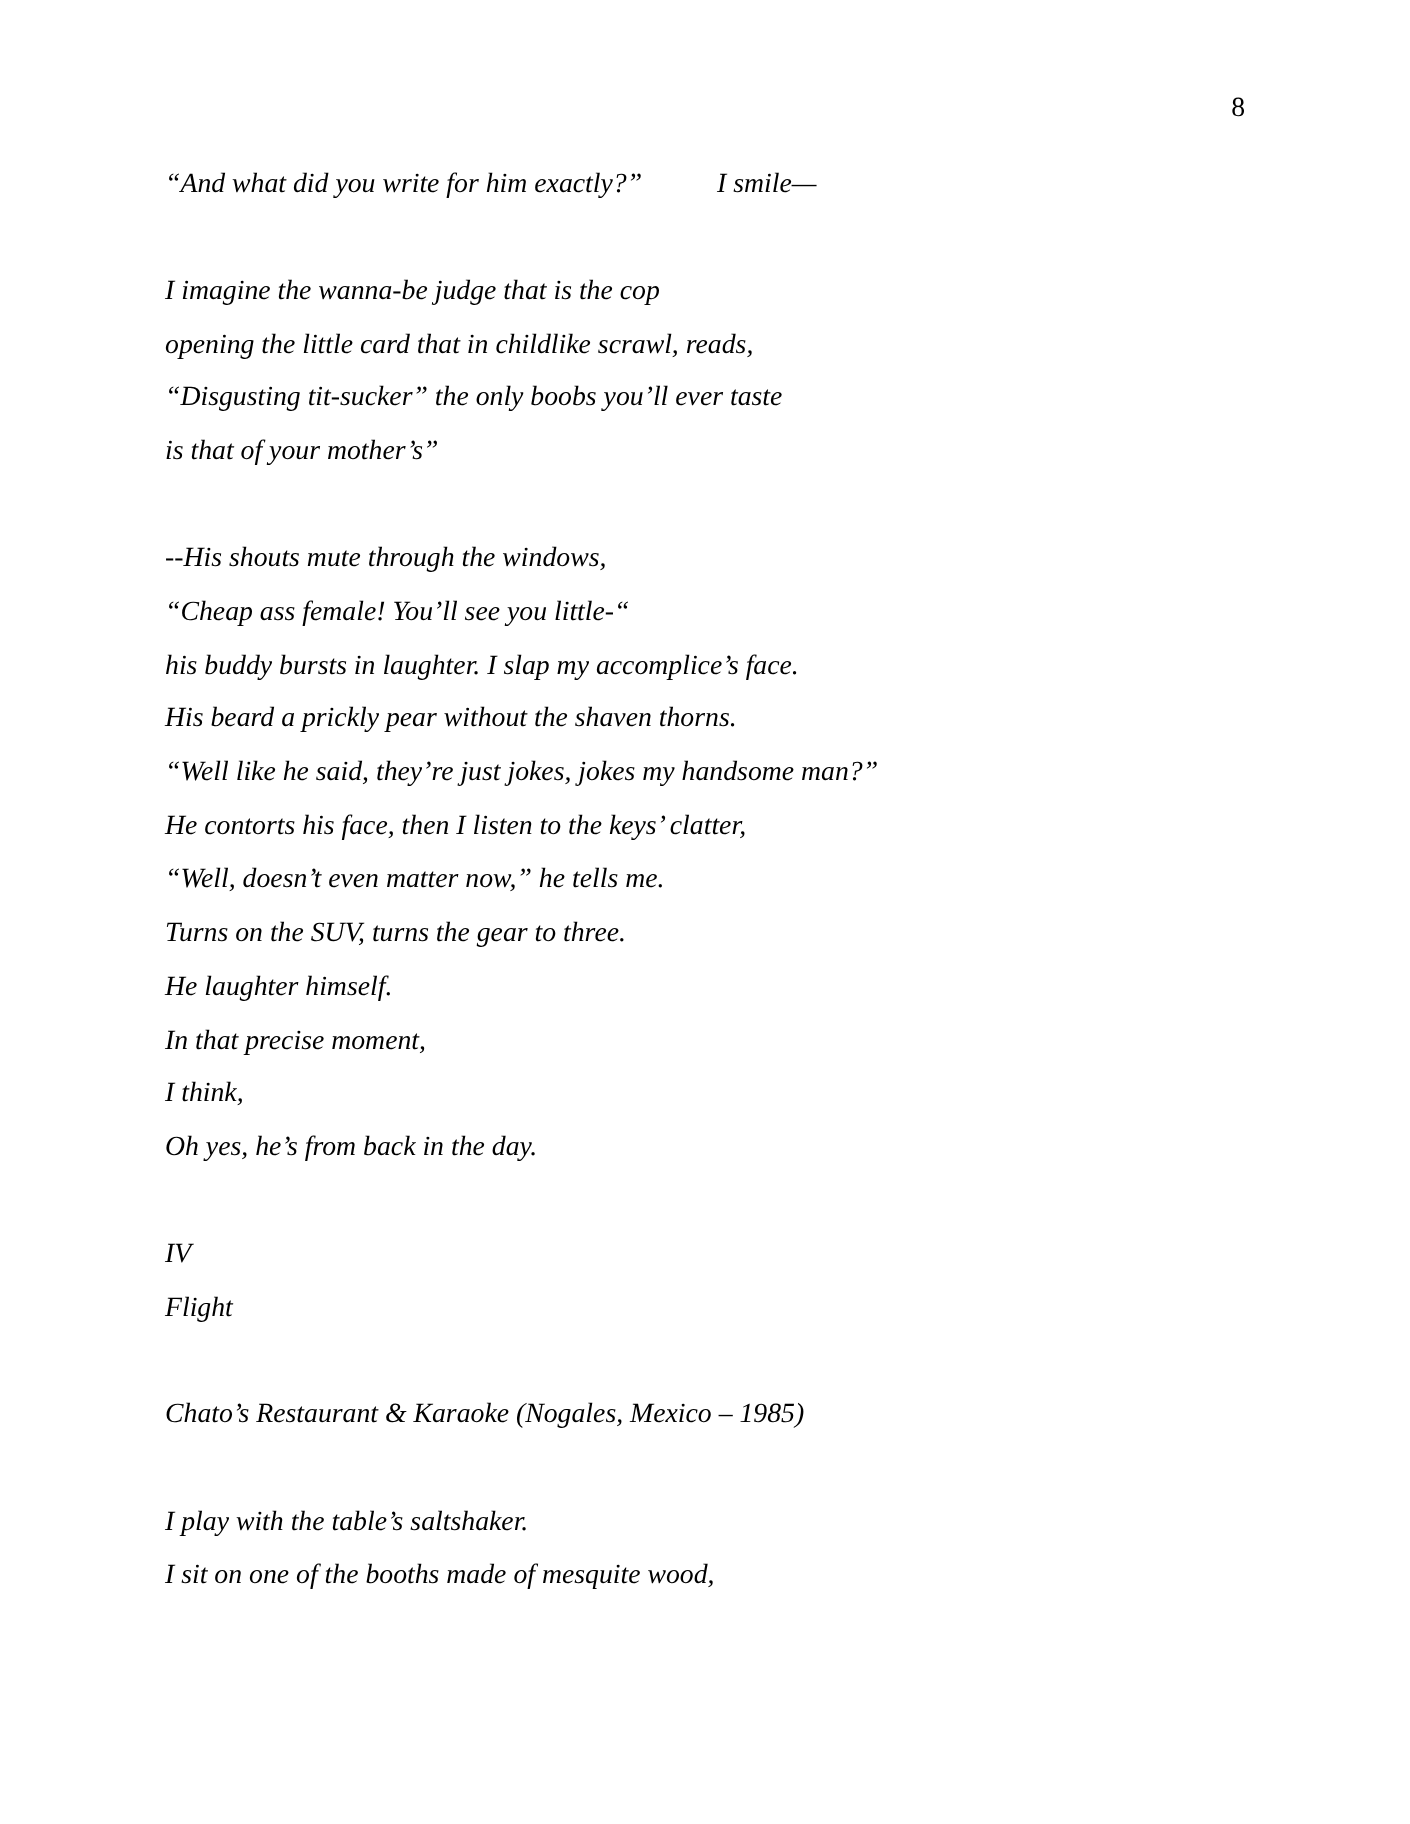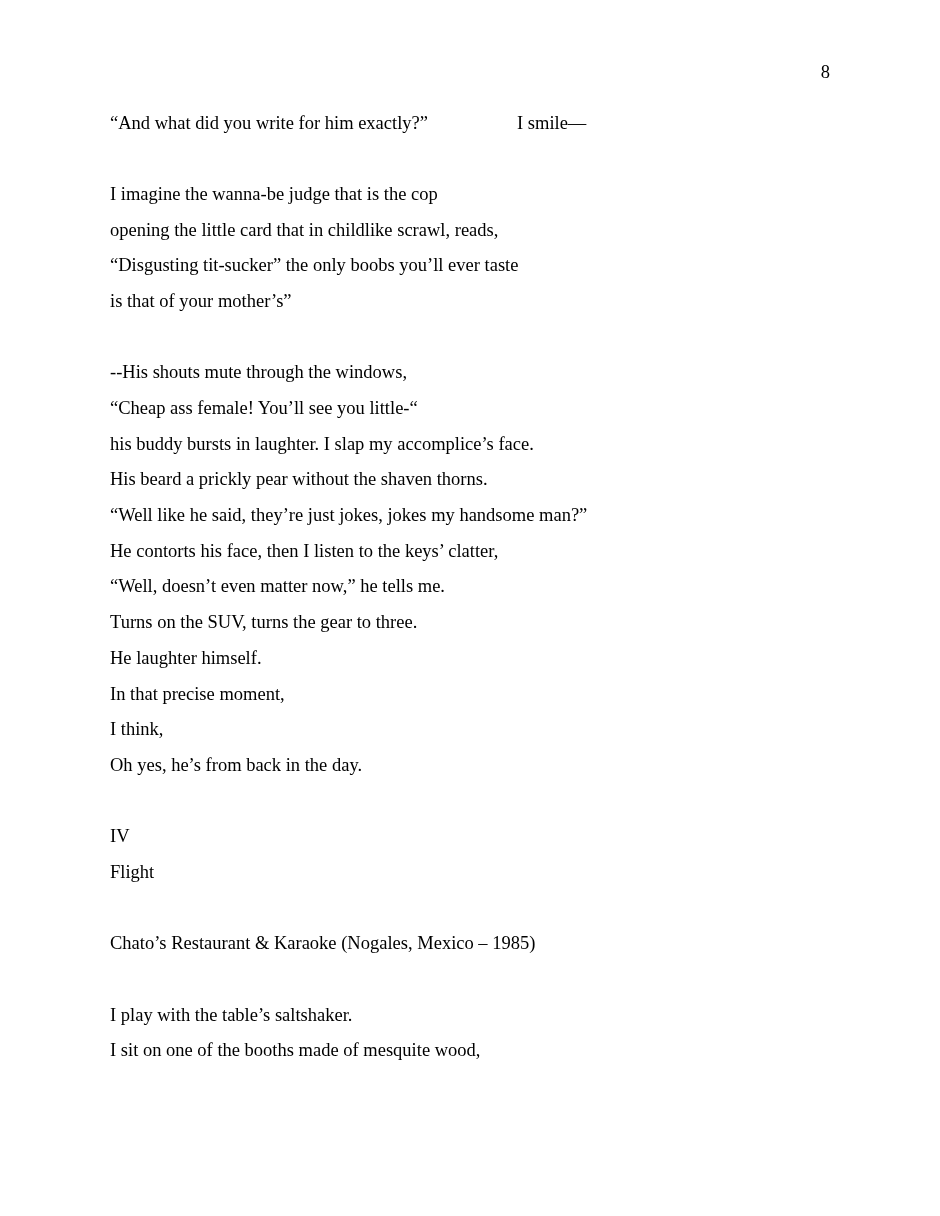--- a/index.html
+++ b/index.html
@@ -27,37 +27,38 @@
     position: absolute;
     top: 105.5px;
     left: 110px;
     right: 110px;
   }
   .line {
     position: relative;
     height: 35.7px;
     line-height: 35.7px;
     white-space: pre;
+    font-style: italic;
   }
   .line.right {
     text-align: left;
   }
   .seg-abs {
     position: absolute;
     top: 0;
     white-space: pre;
   }
 </style>
 </head>
 <body>
 
 <div class="page">
   <div class="page-number">8</div>
   <div class="poem-body" id="poem-lines">
-      <div class="line"><span>“And what did you write for him exactly?”</span><span class="seg-abs" style="left: 407px;">I smile—</span></div>
+      <div class="line"><span>“And what did you write for him exactly?”</span><span class="seg-abs" style="left: 368px;">I smile—</span></div>
       <div class="line">&nbsp;</div>
       <div class="line">I imagine the wanna-be judge that is the cop</div>
       <div class="line">opening the little card that in childlike scrawl, reads,</div>
       <div class="line">“Disgusting tit-sucker” the only boobs you’ll ever taste</div>
       <div class="line">is that of your mother’s”</div>
       <div class="line">&nbsp;</div>
       <div class="line">--His shouts mute through the windows,</div>
       <div class="line">“Cheap ass female! You’ll see you little-“</div>
       <div class="line">his buddy bursts in laughter. I slap my accomplice’s face.</div>
       <div class="line">His beard a prickly pear without the shaven thorns.</div>

